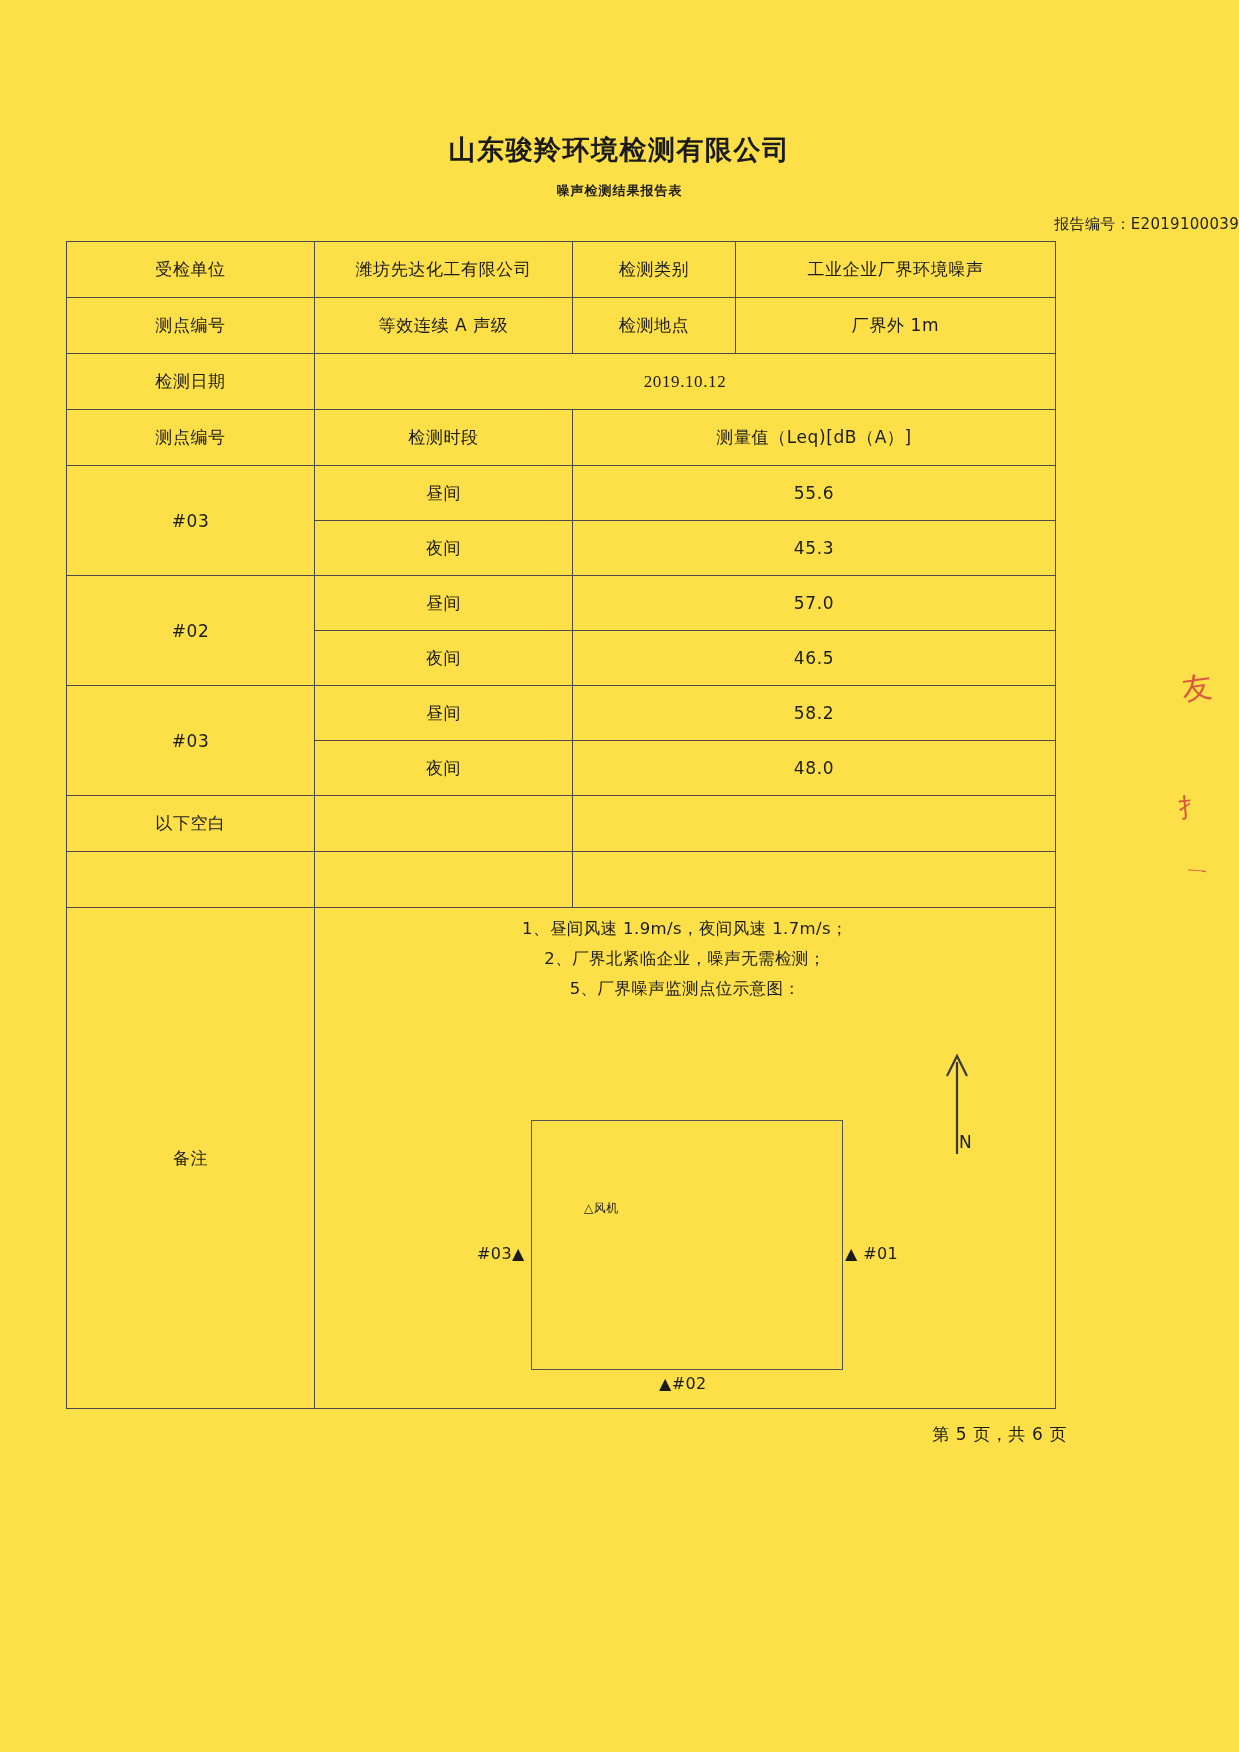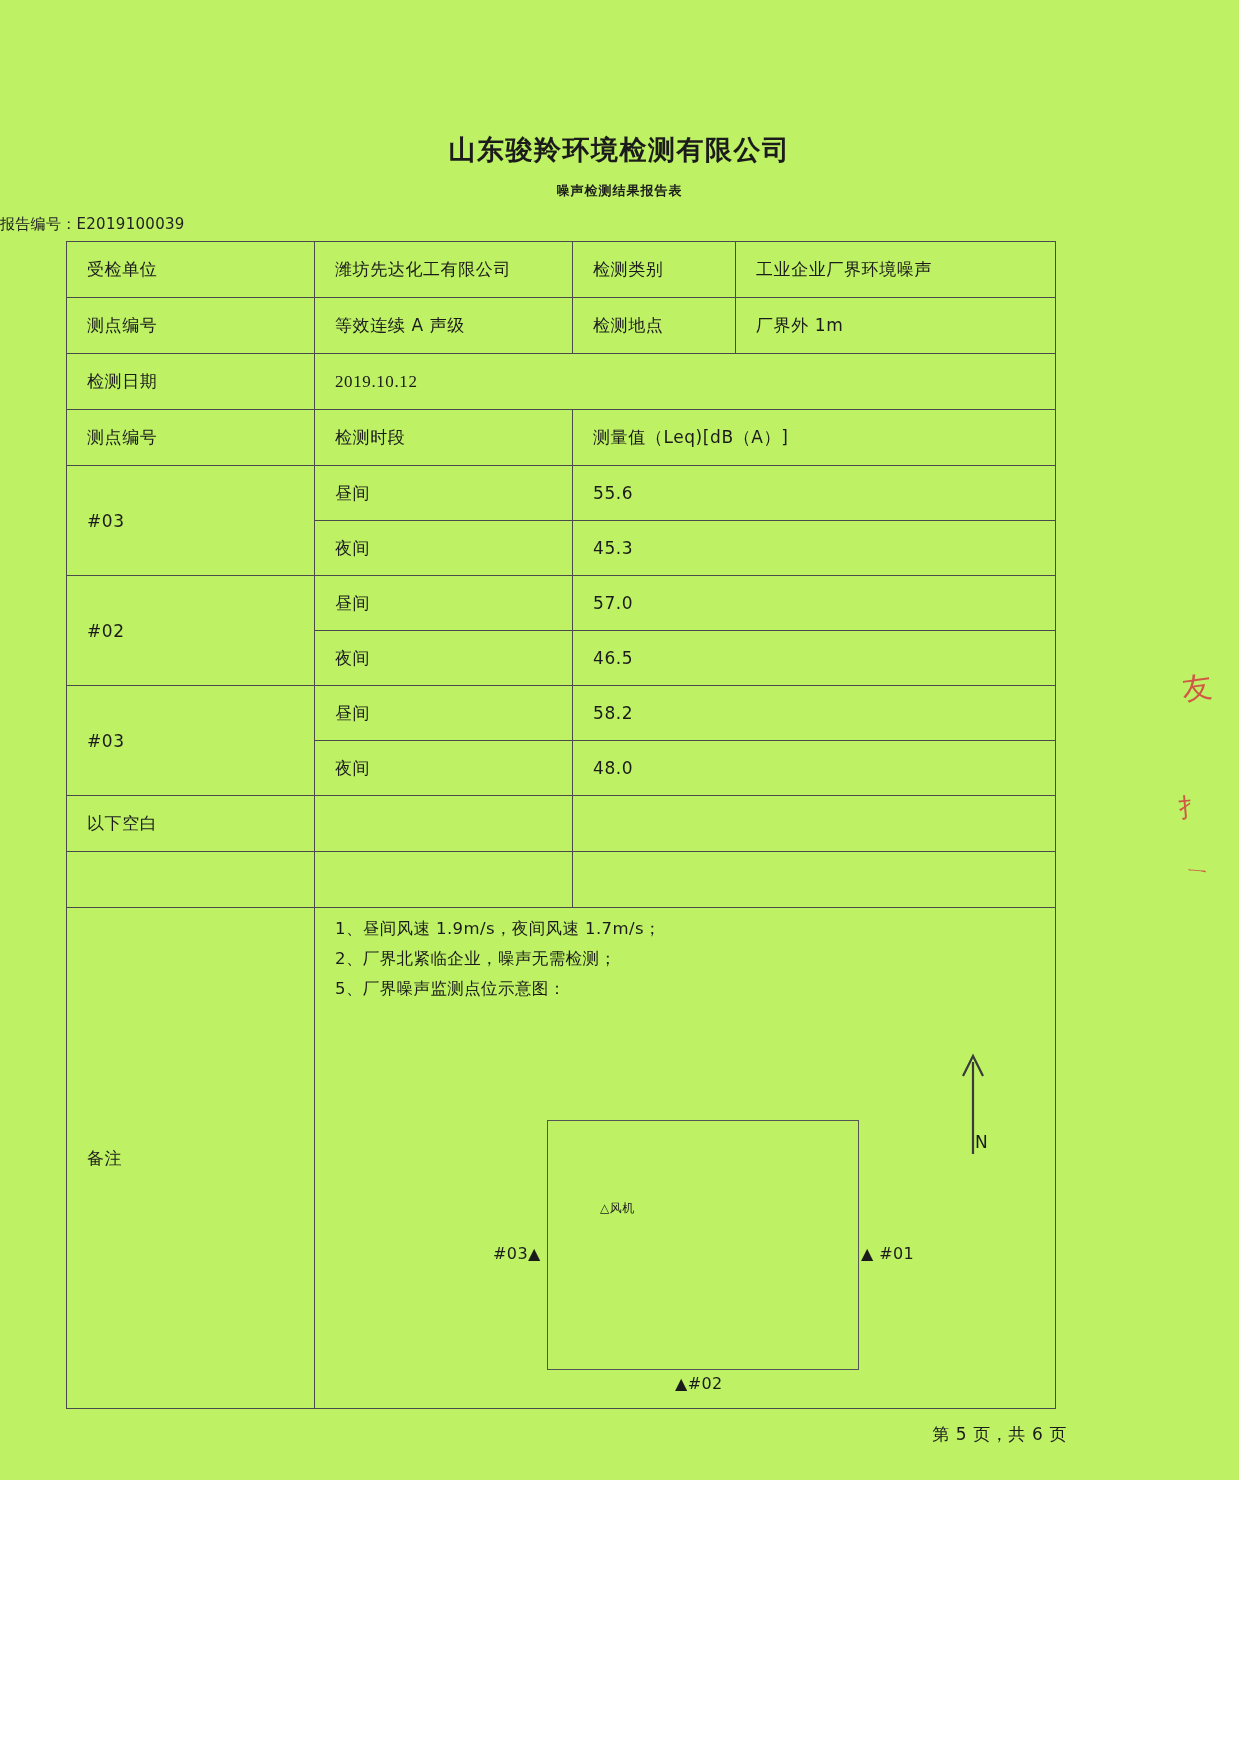--- a/index.html
+++ b/index.html
@@ -13,22 +13,22 @@
     position: relative;
     font-family: "DejaVu Sans", "Liberation Sans", sans-serif;
     color: #231f20;
     overflow: hidden;
   }
 
   .page {
     position: absolute;
     left: 0; top: 0;
     width: 1239px;
-    height: 1480px;
-    background: #bef264;
+    height: 1752px;
+    background: #fde047;
   }
 
   
   .doc-title {
     position: absolute;
     top: 132px;
     left: 0; right: 0;
     text-align: center;
     font-size: 27px;
     font-weight: bold;
@@ -42,42 +42,42 @@
     text-align: center;
     font-size: 13px;
     font-weight: bold;
     letter-spacing: 1px;
     color: #1b1b1b;
   }
   .doc-reportno {
     position: absolute;
     top: 215px;
     left: 0; right: 0;
-    text-align: left;
+    text-align: right;
     font-size: 15px;
     color: #222;
     letter-spacing: 0.3px;
   }
 
   
   table.main {
     position: absolute;
     left: 66px;
     top: 241px;
     width: 989px;
     border-collapse: collapse;
     table-layout: fixed;
   }
   table.main td {
     border: 1px solid #4a4a4a;
-    text-align: left;
+    text-align: center;
     vertical-align: middle;
     font-size: 17px;
     color: #1b1b1b;
-    padding: 0 20px;
+    padding: 0 4px;
     letter-spacing: 0.6px;
   }
   .h54 { height: 54px; }
   .h55 { height: 55px; }
 
   .c1 { width: 248px; }
   .c2 { width: 258px; }
   .c3 { width: 163px; }
   .c4 { width: 320px; }
 

